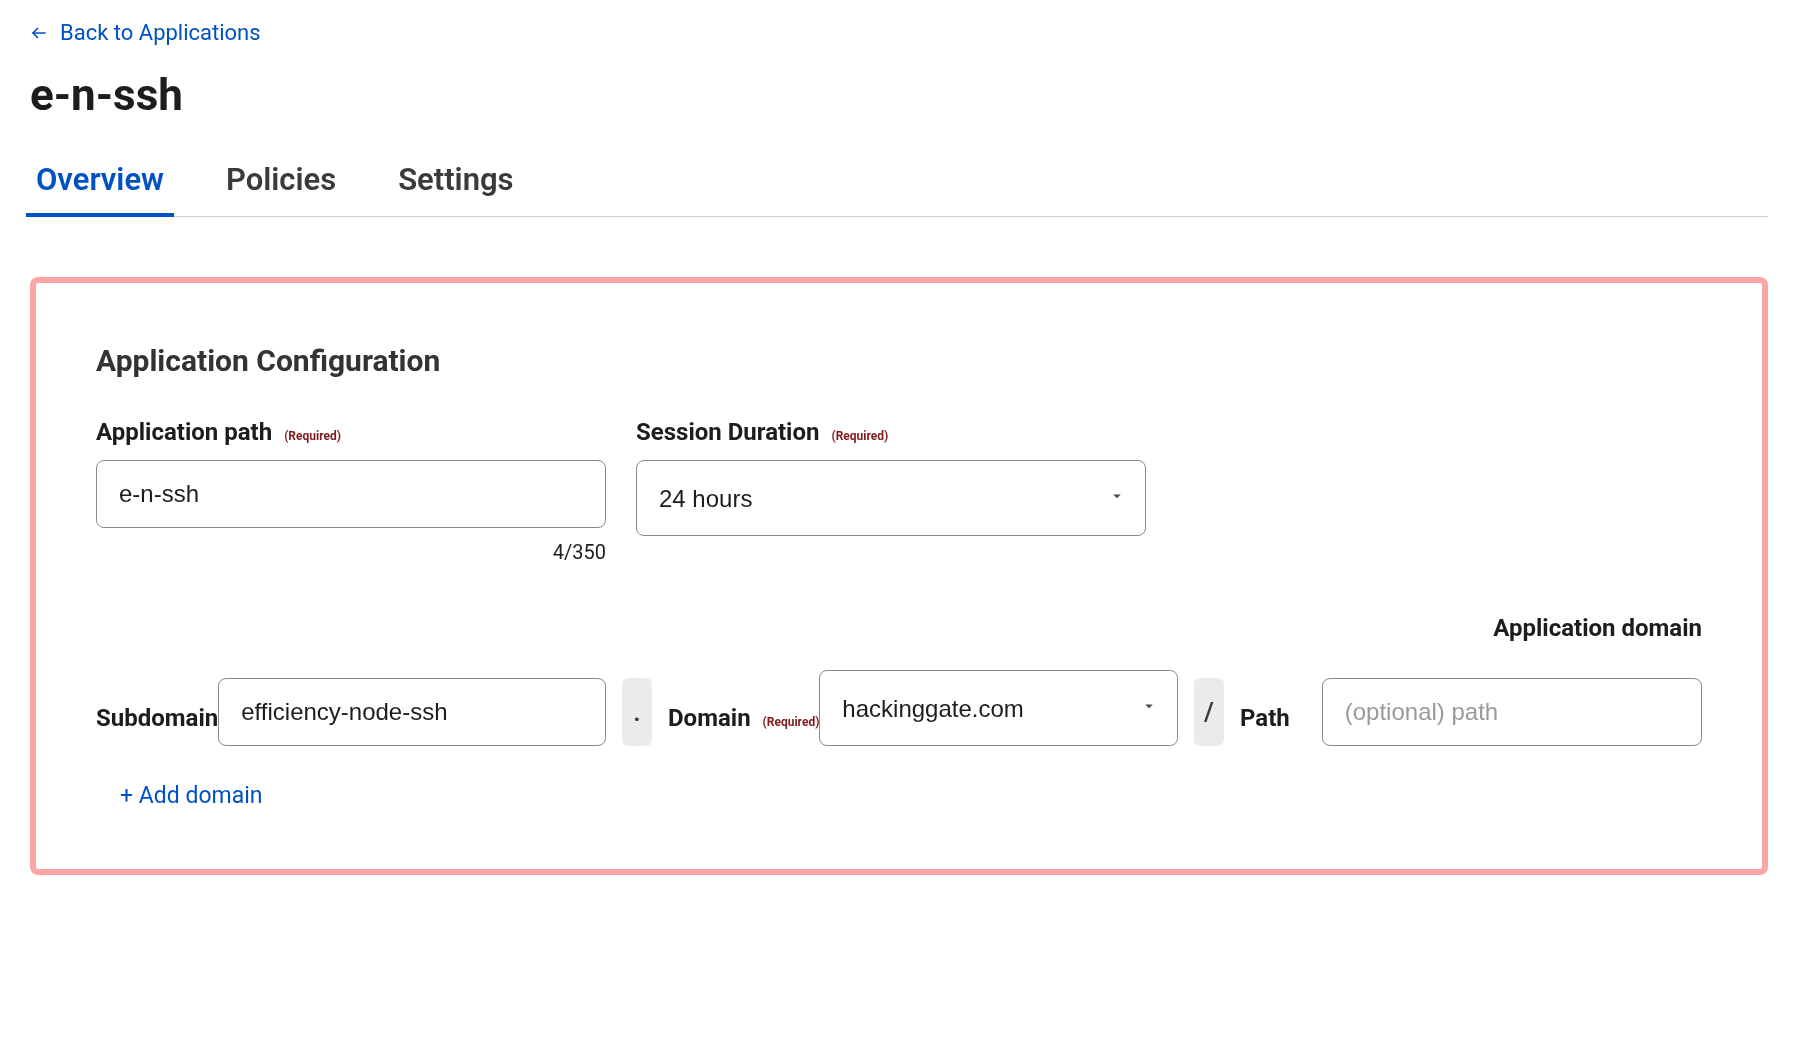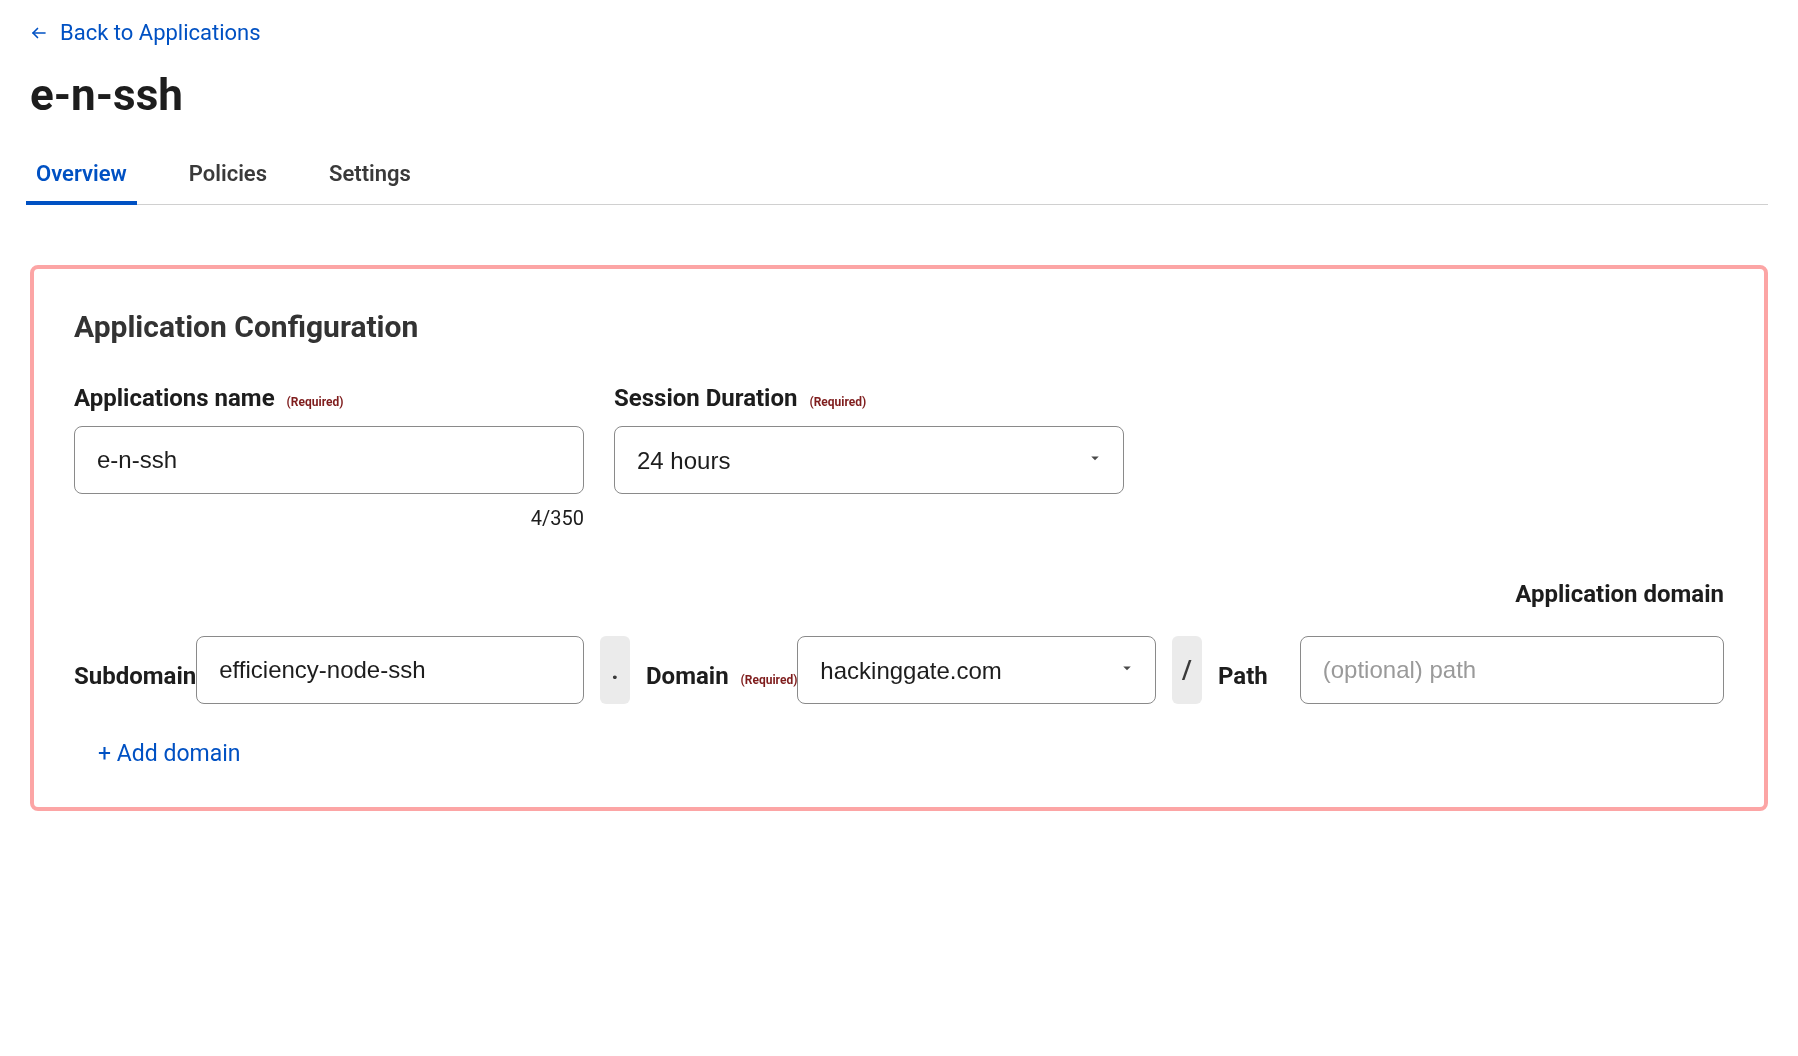--- a/index.html
+++ b/index.html
@@ -33,43 +33,43 @@
       color: #1d1d1d;
       margin-bottom: 40px;
     }
     .tabs {
       display: flex;
       gap: 50px;
       border-bottom: 1px solid #d0d0d0;
       margin-bottom: 60px;
     }
     .tab {
-      font-size: 22px;
+      font-size: 31px;
       font-weight: 600;
       color: #3a3a3a;
       padding: 0 6px 18px 6px;
       cursor: pointer;
       position: relative;
     }
     .tab.active {
       color: #0051c3;
     }
     .tab.active::after {
       content: "";
       position: absolute;
       left: -4px;
       right: -4px;
       bottom: -1px;
       height: 4px;
       background: #0051c3;
     }
     .card {
-      border: 4px solid #fca5a5;
+      border: 6px solid #fca5a5;
       border-radius: 8px;
-      padding: 40px;
+      padding: 60px;
     }
     .card-title {
       font-size: 30px;
       font-weight: 700;
       color: #333333;
       margin-bottom: 40px;
     }
     .row {
       display: flex;
       gap: 30px;
@@ -114,21 +114,21 @@
       font-size: 20px;
       color: #1d1d1d;
       margin-top: 12px;
     }
     .select-wrap {
       position: relative;
       width: 100%;
     }
     .select {
       width: 100%;
-      height: 68px;
+      height: 76px;
       border: 1px solid #8a8a8a;
       border-radius: 8px;
       padding: 0 50px 0 22px;
       font-size: 24px;
       color: #1d1d1d;
       background: #ffffff;
       appearance: none;
       cursor: pointer;
       outline: none;
     }
@@ -213,21 +213,21 @@
   <div class="tab">Policies</div>
   <div class="tab">Settings</div>
 </div>
 
 <div class="card">
   <h2 class="card-title">Application Configuration</h2>
 
   <div class="row">
     <div class="field">
       <div class="field-label">
-        <span class="label-text">Applications name</span>
+        <span class="label-text">Application path</span>
         <span class="required-text">(Required)</span>
       </div>
       <input class="input" type="text" value="e-n-ssh" style="">
       <div class="counter">4/350</div>
     </div>
 
     <div class="field">
       <div class="field-label">
         <span class="label-text">Session Duration</span>
         <span class="required-text">(Required)</span>

